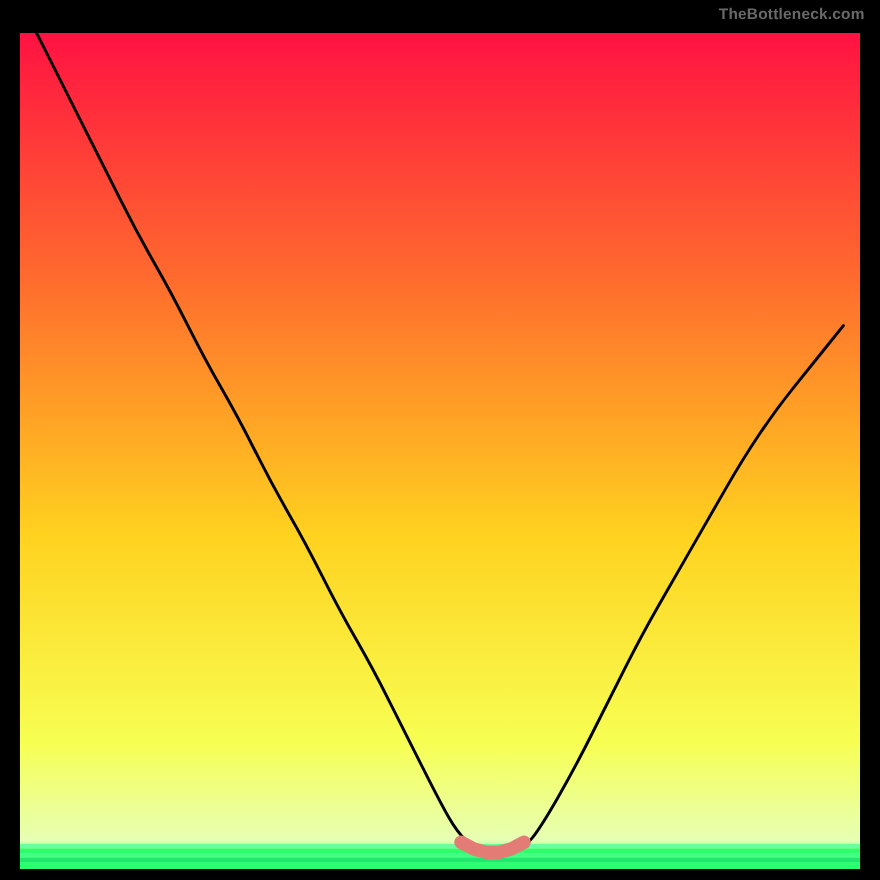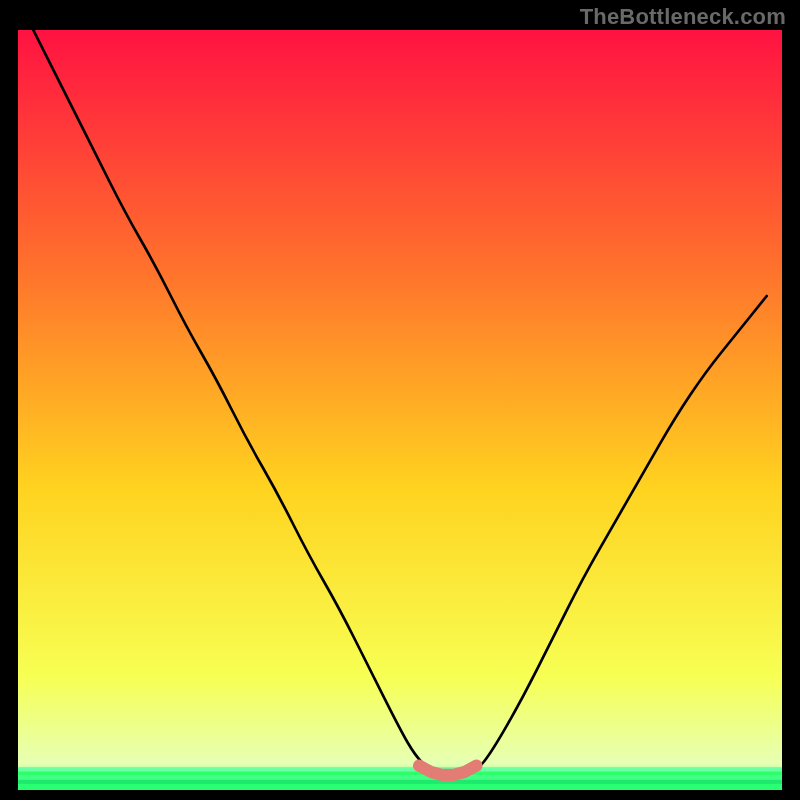--- a/index.html
+++ b/index.html
@@ -23,21 +23,21 @@
     left: 18px;
     top: 30px;
     width: 764px;
     height: 760px;
   }
   .watermark {
     position: absolute;
     top: 4px;
     right: 14px;
     font-family: Arial, Helvetica, sans-serif;
-    font-size: 22px;
+    font-size: 14px;
     font-weight: 600;
     color: #696969;
     letter-spacing: 0.2px;
   }
 </style>
 </head>
 <body>
 
 <div class="frame">
   <svg class="plot" viewBox="0 0 100 100" preserveAspectRatio="none">

